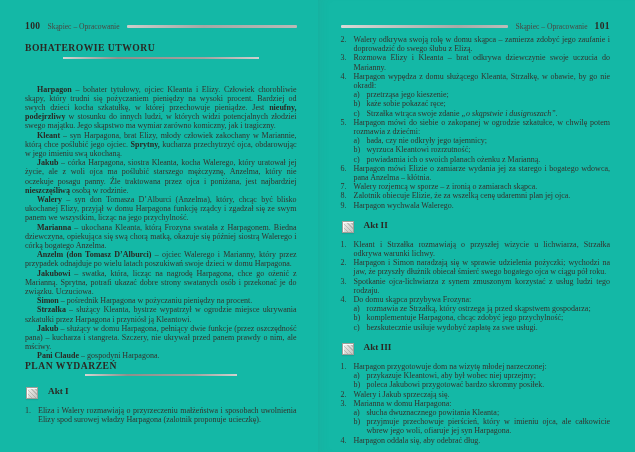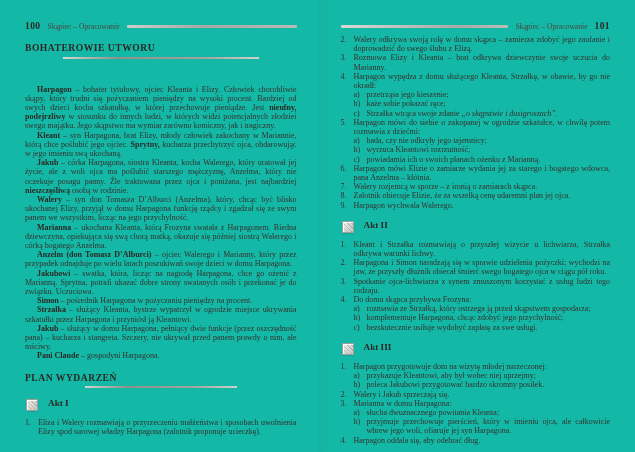--- a/index.html
+++ b/index.html
@@ -10,21 +10,21 @@
   .page-left{padding:20px 21px 0 25px}
   .page-right{padding:20px 25px 0 23px;box-shadow:inset 10px 0 16px -14px rgba(90,90,85,.18)}
   .running-head{display:flex;align-items:center;gap:7px;height:13px;margin-bottom:1px}
   .pagenum{font-weight:bold;font-size:9.5px;letter-spacing:.4px;color:#2b2823;line-height:1}
   .runtitle{font-size:7.6px;white-space:nowrap;color:#4a4742;line-height:1}
   .headrule{flex:1;height:3px;border-radius:1px}
   .page-left .headrule{background:linear-gradient(to right,#cdcdca,#a7a7a4 45%,#b9b9b6)}
   .page-right .headrule{background:linear-gradient(to right,#d8d8d5,#a9a9a6 70%,#bcbcb9)}
   .section-head{text-align:left}
   .section-head.first{margin-top:10px}
-  .section-head.second{margin-top:12px}
+  .section-head.second{}
   .section-title{font-size:9.6px;font-weight:bold;letter-spacing:.5px;color:#2b2823;line-height:1.1}
   .title-underline{display:block;height:2px;margin:3px auto 0;background:linear-gradient(to right,#d4d4d1,#8f8f8b 28%,#a3a3a0 72%,#d0d0cd)}
   .u-wide{width:196px}
   .u-mid{width:152px}
   .characters{margin-top:26px}
   .para{font-size:8px;line-height:9.2px;text-align:justify;text-indent:12px;color:#35322d}
   .para b{color:#2b2823}
   .num-list{margin-top:2px}
   .item,.subitem{display:flex;font-size:8px;line-height:9.2px;color:#35322d}
   .num{flex:none;width:13px}
@@ -154,21 +154,21 @@
       <span class="act-icon"></span>
       <span class="act-label">Akt II</span>
     </div>
     <div class="num-list">
         <div class="item">
           <span class="num">1.</span>
           <span class="itext"><span>Kleant i Strzałka rozmawiają o przyszłej wizycie u lichwiarza, Strzałka odkrywa warunki lichwy.</span></span>
         </div>
         <div class="item">
           <span class="num">2.</span>
-          <span class="itext"><span>Harpagona i Simon naradzają się w sprawie udzielenia pożyczki; wychodzi na jaw, że przyszły dłużnik obiecał śmierć swego bogatego ojca w ciągu pół roku.</span></span>
+          <span class="itext"><span>Harpagon i Simon naradzają się w sprawie udzielenia pożyczki; wychodzi na jaw, że przyszły dłużnik obiecał śmierć swego bogatego ojca w ciągu pół roku.</span></span>
         </div>
         <div class="item">
           <span class="num">3.</span>
           <span class="itext"><span>Spotkanie ojca-lichwiarza z synem zmuszonym korzystać z usług ludzi tego rodzaju.</span></span>
         </div>
         <div class="item">
           <span class="num">4.</span>
           <span class="itext"><span>Do domu skąpca przybywa Frozyna:</span></span>
         </div>
         <div class="subitem">

